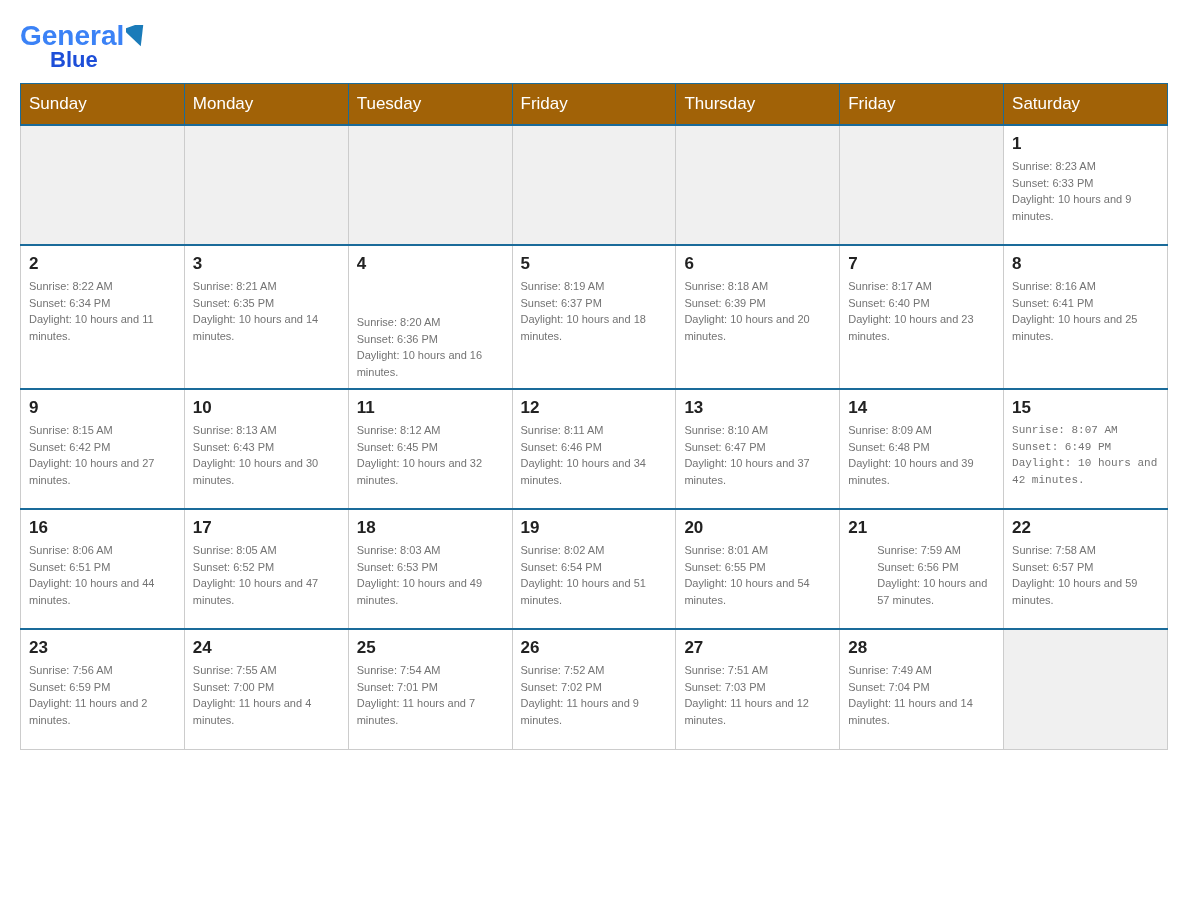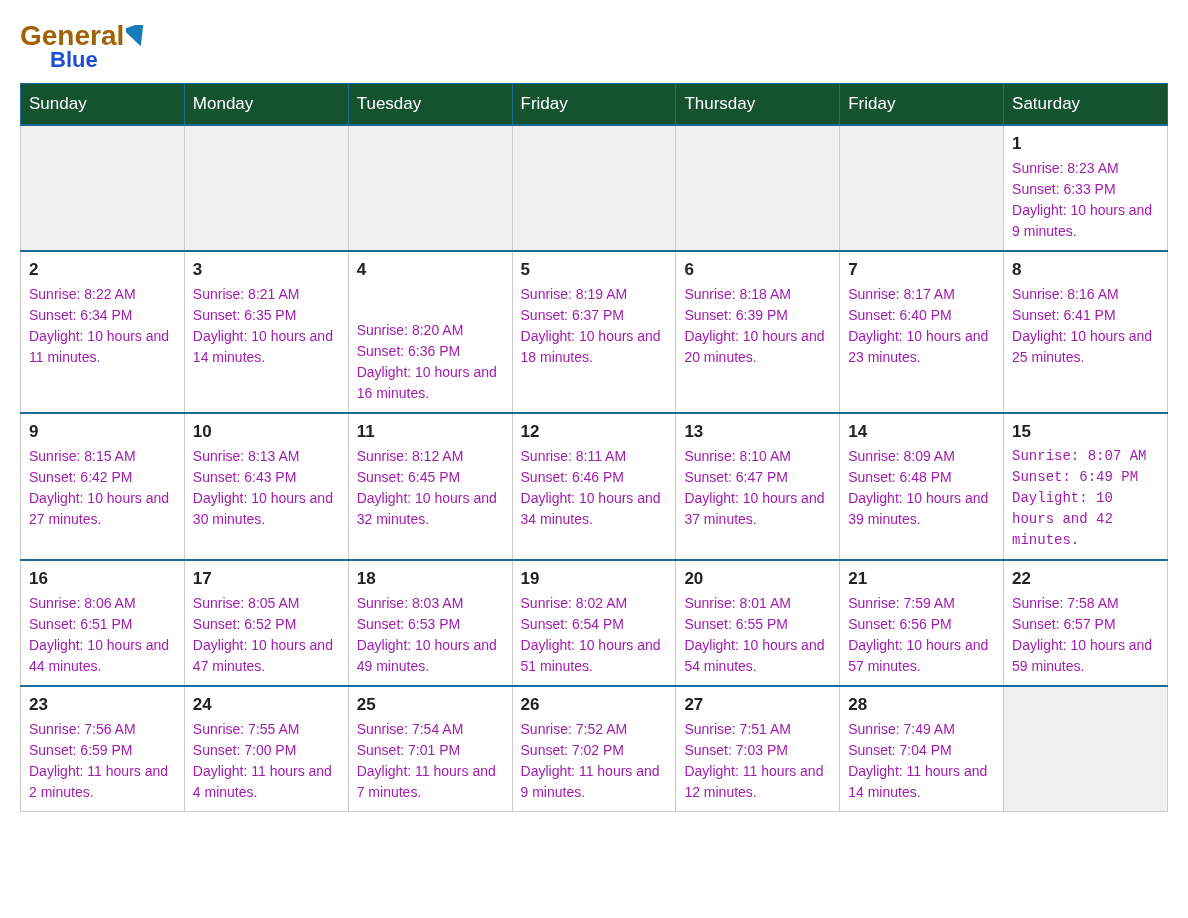--- a/index.html
+++ b/index.html
@@ -17,21 +17,21 @@
       margin-bottom: 10px;
     }
     .logo {
       display: flex;
       flex-direction: column;
       align-items: flex-start;
     }
     .logo-general {
       font-size: 28px;
       font-weight: bold;
-      color: #a16207;
+      color: #3b82f6;
     }
     .logo-blue {
       font-size: 22px;
       font-weight: bold;
       color: #1d4ed8;
       margin-left: 30px;
       margin-top: -5px;
     }
     .title-block {
       text-align: right;
@@ -44,21 +44,21 @@
     .location {
       font-size: 22px;
       color: #444;
     }
     .calendar {
       width: 100%;
       border-collapse: collapse;
       margin-top: 10px;
     }
     .calendar th {
-      background-color: #14532d;
+      background-color: #a16207;
       color: #fff;
       font-size: 17px;
       font-weight: normal;
       padding: 10px 8px;
       text-align: left;
       border: 1px solid #1a6b9a;
     }
     .calendar td {
       border: 1px solid #ccc;
       vertical-align: top;
@@ -70,22 +70,22 @@
     .calendar td.empty {
       background: #f0f0f0;
     }
     .day-number {
       font-size: 17px;
       font-weight: bold;
       color: #222;
       margin-bottom: 4px;
     }
     .day-info {
-      font-size: 14px;
-      color: #a21caf;
+      font-size: 11px;
+      color: #737373;
       line-height: 1.5;
     }
     .calendar tr td {
       border-top: 2px solid #1a6b9a;
     }
     .calendar thead th {
       border: 1px solid #1a6b9a;
     }
   </style>
 </head>
@@ -246,21 +246,21 @@
 Daylight: 10 hours and 51 minutes.</div>
         </td>
         <td>
           <div class="day-number">20</div>
           <div class="day-info" style="white-space: pre-line;">Sunrise: 8:01 AM
 Sunset: 6:55 PM
 Daylight: 10 hours and 54 minutes.</div>
         </td>
         <td>
           <div class="day-number">21</div>
-          <div class="day-info" style="white-space: pre-line;">Sunrise: 7:59 AM
+          <div class="day-info" style="white-space: pre-line; margin-left: 29px;">Sunrise: 7:59 AM
 Sunset: 6:56 PM
 Daylight: 10 hours and 57 minutes.</div>
         </td>
         <td>
           <div class="day-number">22</div>
           <div class="day-info" style="white-space: pre-line;">Sunrise: 7:58 AM
 Sunset: 6:57 PM
 Daylight: 10 hours and 59 minutes.</div>
         </td>
       </tr>

